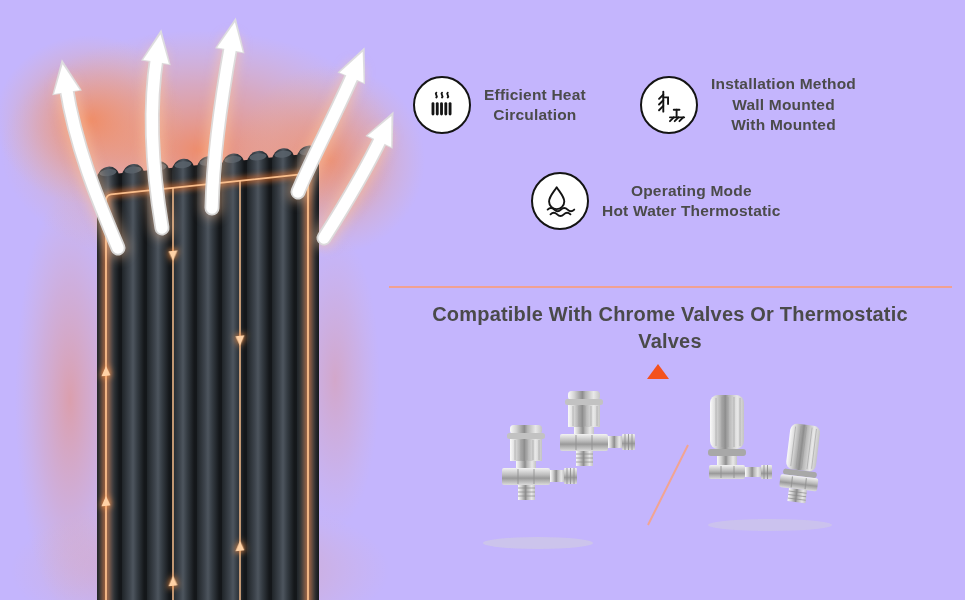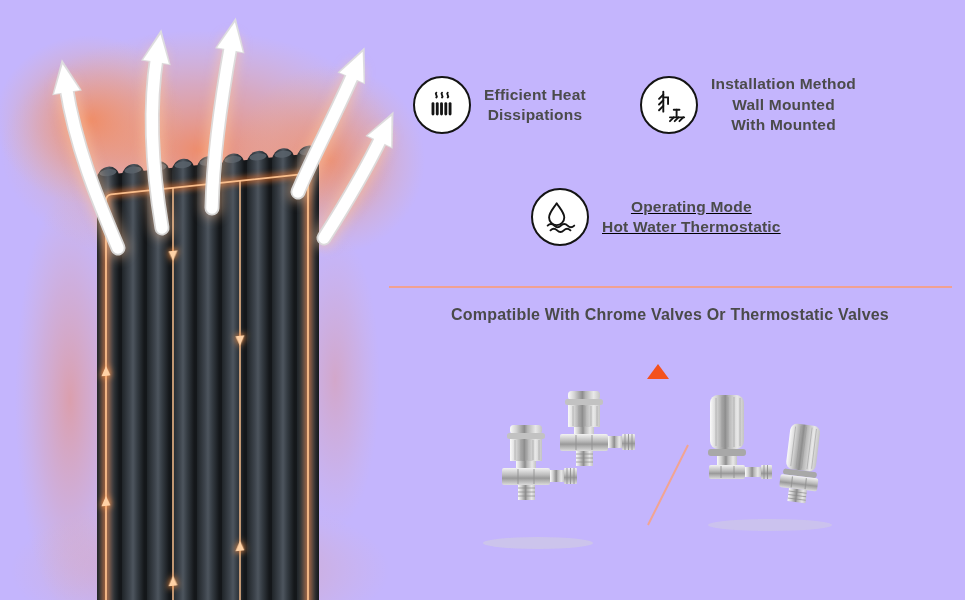--- a/index.html
+++ b/index.html
@@ -32,34 +32,34 @@
     display: flex; flex-direction: column;
     text-align: center;
     font-weight: 700;
     font-size: 15.5px;
     line-height: 20.5px;
     color: #4b4b4b;
     letter-spacing: .2px;
   }
   .f1 { left: 413px; top: 76px; }
   .f2 { left: 640px; top: 74px; }
-  .f3 { left: 531px; top: 188px; text-decoration: underline; }
+  .f3 { left: 531px; top: 172px; }
 
   .divider {
     position: absolute;
     left: 389px; top: 286px;
     width: 563px; height: 2px;
     background: #f0a192;
   }
   .heading {
     position: absolute;
     left: 400px; top: 301px;
     width: 540px;
     text-align: center;
-    font-size: 16px;
+    font-size: 20px;
     font-weight: 700;
     line-height: 27px;
     color: #4a4a4a;
     letter-spacing: .2px;
   }
   .triangle {
     position: absolute;
     left: 647px; top: 364px;
     width: 0; height: 0;
     border-left: 11px solid transparent;
@@ -198,21 +198,21 @@
           <rect x="9" y="17" width="3" height="14" rx="1.5"></rect>
           <rect x="13.5" y="17" width="3" height="14" rx="1.5"></rect>
           <rect x="18" y="17" width="3" height="14" rx="1.5"></rect>
           <rect x="22.5" y="17" width="3" height="14" rx="1.5"></rect>
           <rect x="27" y="17" width="3" height="14" rx="1.5"></rect>
         </g>
       </svg>
     </span>
     <div class="feature-text">
       <span>Efficient Heat</span>
-      <span>Dissipations</span>
+      <span>Circulation</span>
     </div>
   </div>
 
   <div class="feature f2">
     <span class="icon-circle">
       <svg width="38" height="38" viewBox="0 0 40 40" aria-hidden="true" fill="none" stroke="#141414" stroke-width="2" stroke-linecap="round">
         <path d="M14 6 V27"></path>
         <path d="M14 9 L9.5 13.5"></path>
         <path d="M14 15 L9.5 19.5"></path>
         <path d="M14 21 L9.5 25.5"></path>

